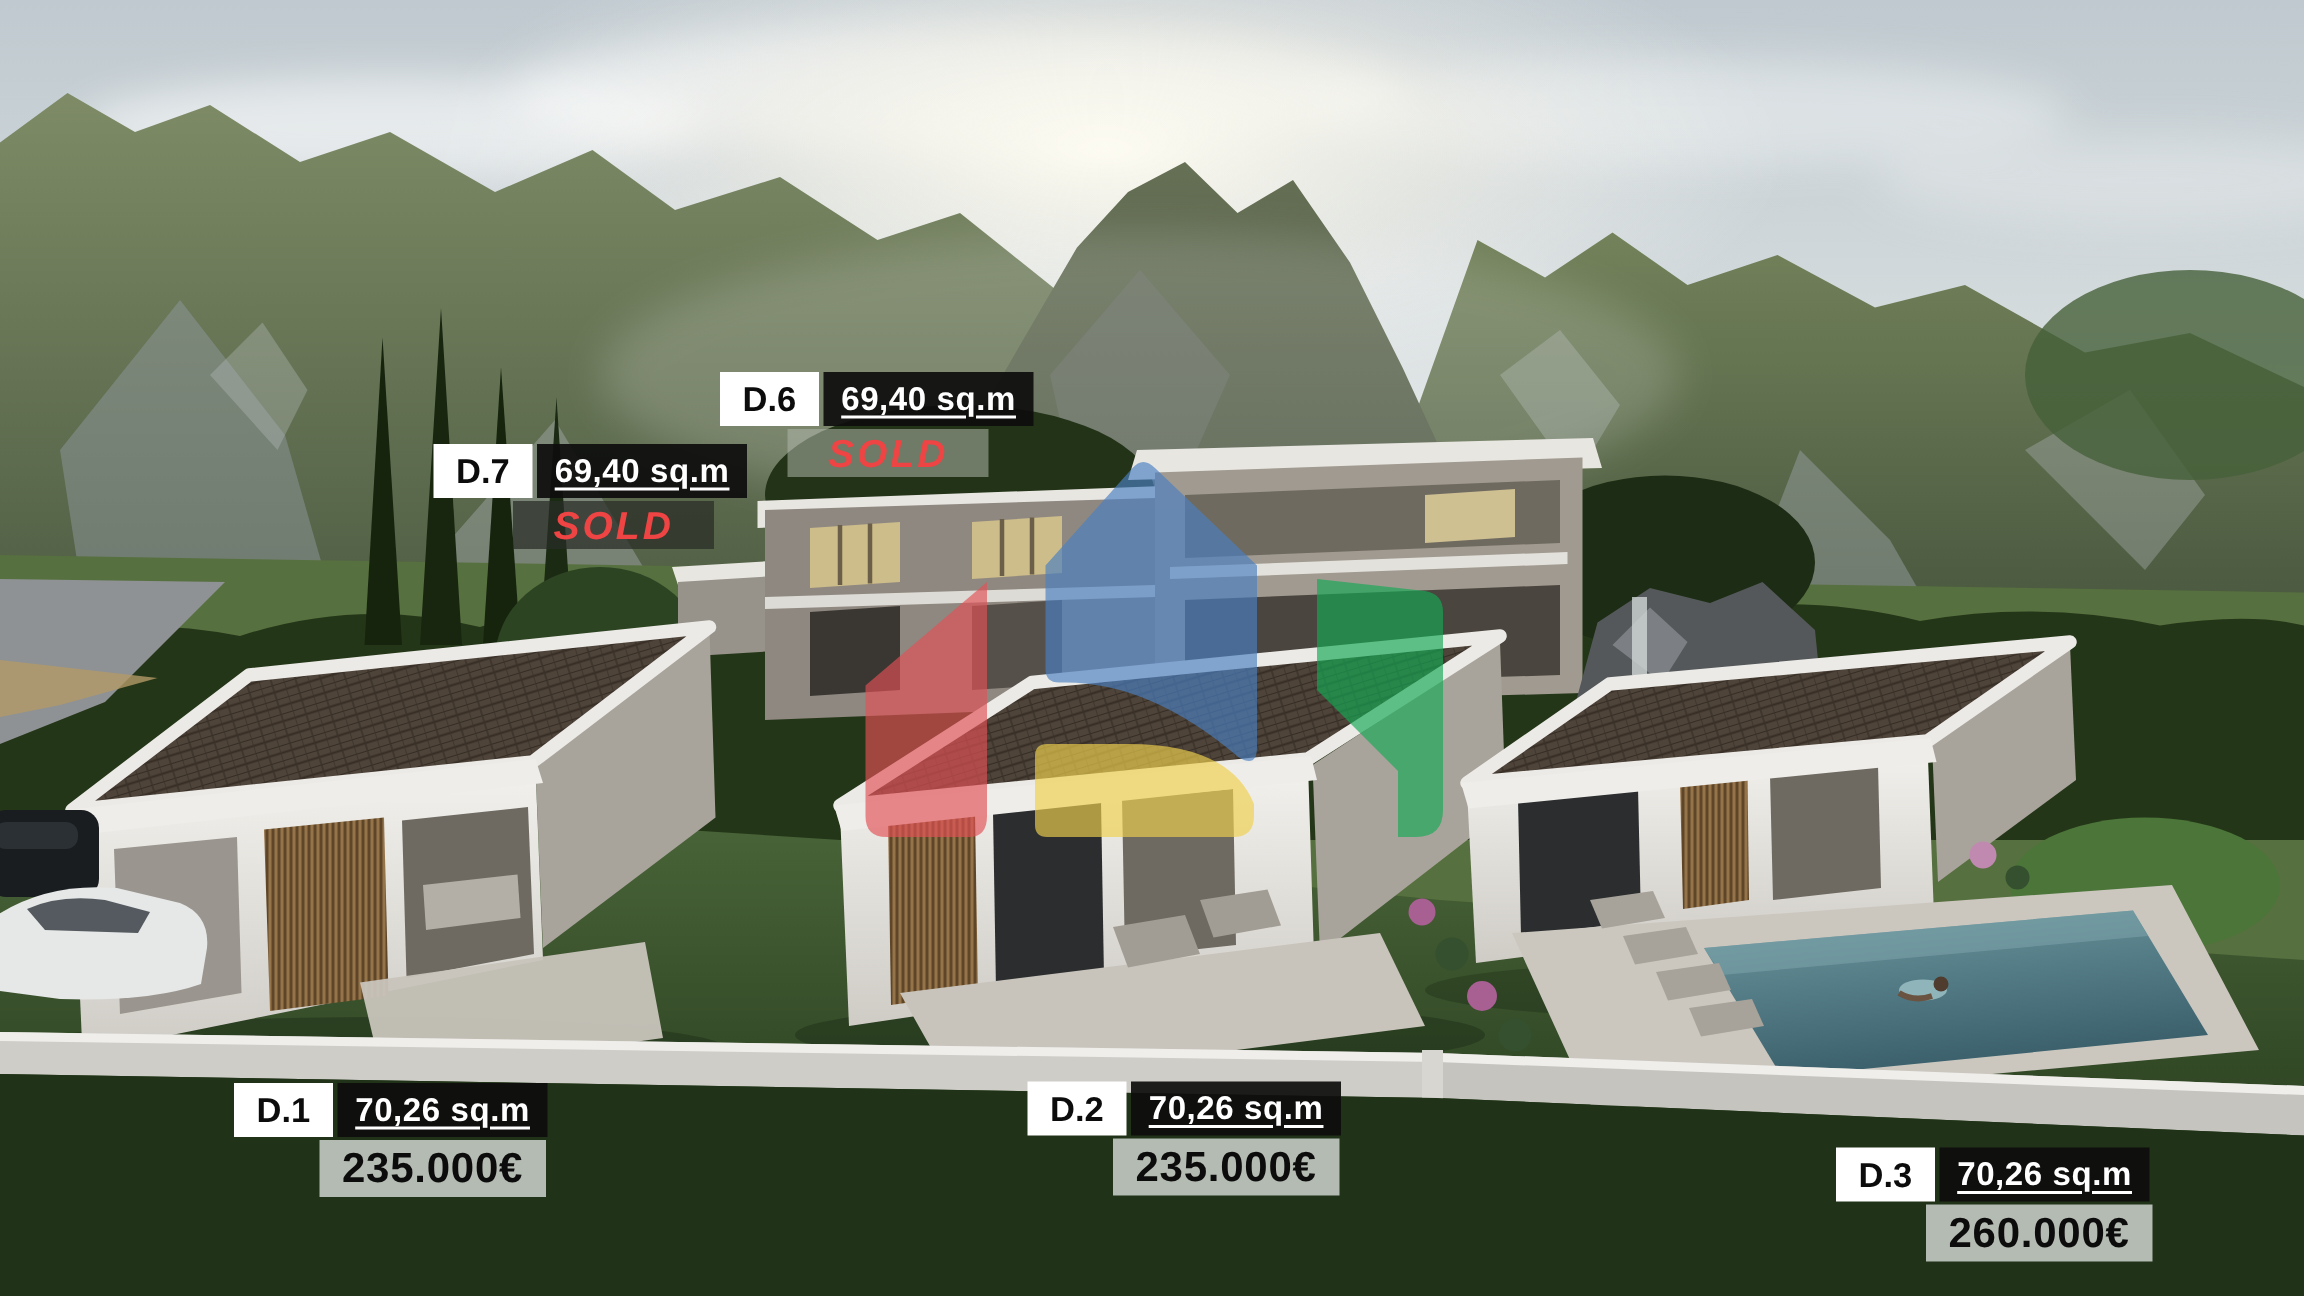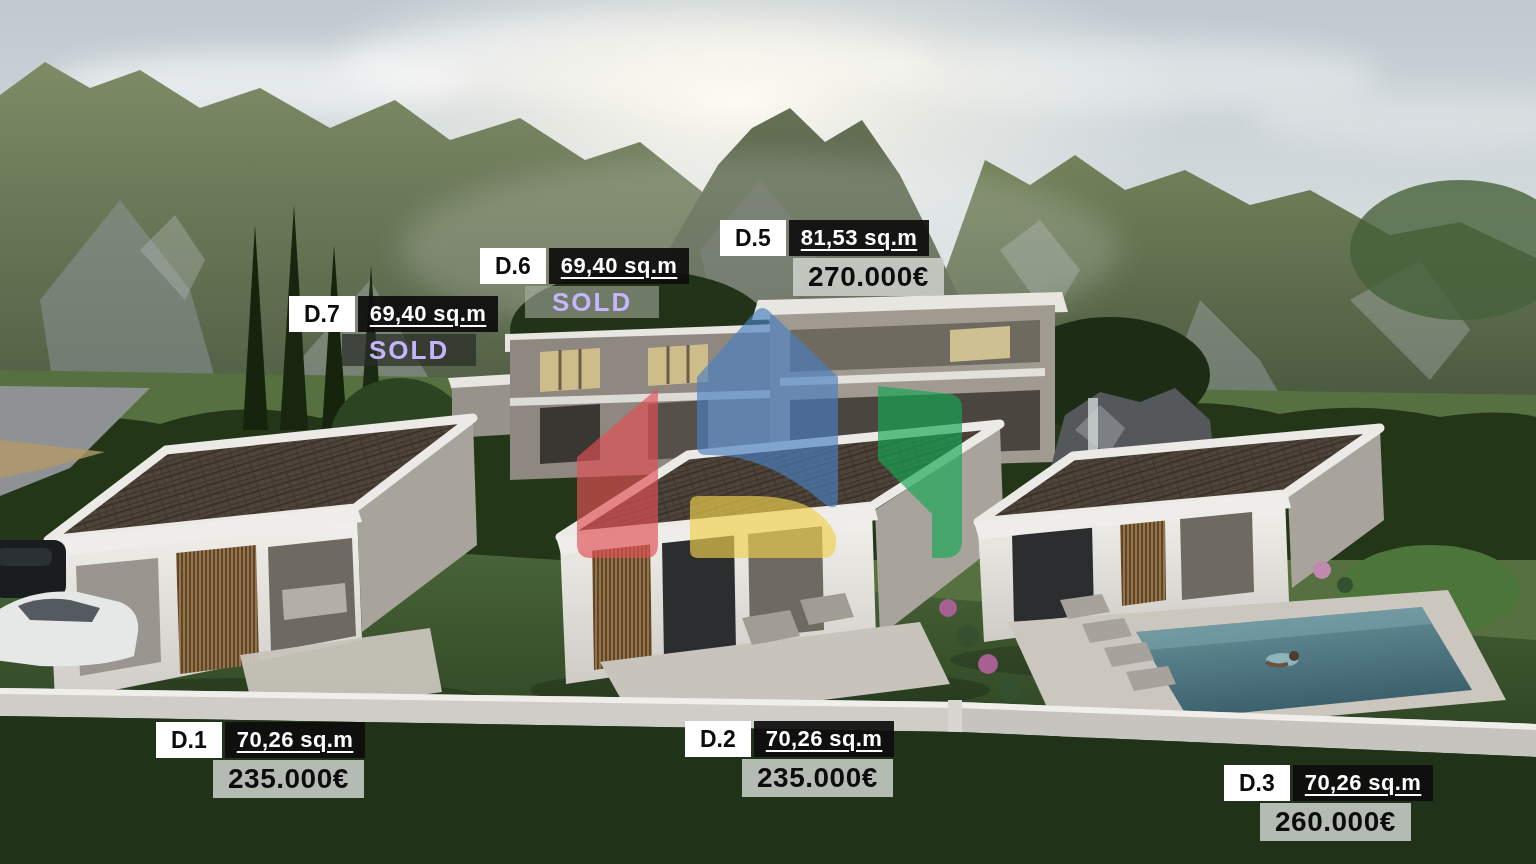--- a/index.html
+++ b/index.html
@@ -12,27 +12,27 @@
   .row{display:flex;gap:3px;align-items:flex-start;}
   .second{margin-top:2px;}
   .tag{display:inline-flex;align-items:center;font-weight:800;white-space:nowrap;
        box-sizing:border-box;}
   .tag.id{background:#ffffff;color:#0c0c0c;font-size:23px;height:36px;padding:0 15px;}
   .tag.area{background:rgba(14,14,14,.93);color:#ffffff;font-size:22px;height:36px;
             padding:0 12px;letter-spacing:.4px;
             text-decoration:underline;text-decoration-thickness:2px;text-underline-offset:4px;}
   .tag.price{background:rgba(205,210,204,.86);color:#0c0c0c;font-size:28px;height:38px;
              padding:0 15px;letter-spacing:.5px;}
-  .tag.sold{color:#c4b5fd;font-size:26px;height:32px;padding:0 27px;letter-spacing:2px;}
+  .tag.sold{color:#ef4444;font-size:26px;height:32px;padding:0 27px;letter-spacing:2px;font-style:italic;}
   .sold-dark{background:rgba(40,44,38,.72);}
   .sold-light{background:rgba(175,180,170,.55);}
 
   #g-d1{left:156px;top:722px} #g-d1 .second{margin-left:57px}
   #g-d2{left:685px;top:721px} #g-d2 .second{margin-left:57px}
-  #g-d3{left:1224px;top:765px} #g-d3 .second{margin-left:36px}
+  #g-d3{left:1224px;top:765px} #g-d3 .second{margin-left:60px}
   #g-d4{left:1030px;top:258px} #g-d4 .second{margin-left:73px}
   #g-d5{left:720px;top:220px}  #g-d5 .second{margin-left:73px}
   #g-d6{left:480px;top:248px}  #g-d6 .second{margin-left:45px}
   #g-d7{left:289px;top:296px}  #g-d7 .second{margin-left:53px}
 </style>
 </head>
 <body>
 
 <div id="stage">
 
@@ -259,29 +259,20 @@
 <div class="label-group" id="g-d6">
   <div class="row">
     <span class="tag id">D.6</span>
     <span class="tag area">69,40 sq.m</span>
   </div>
   <div class="row second">
     <span class="tag sold sold-light">SOLD</span>
   </div>
 </div>
 
-<div class="label-group" id="g-d5">
-  <div class="row">
-    <span class="tag id">D.5</span>
-    <span class="tag area">81,53 sq.m</span>
-  </div>
-  <div class="row second">
-    <span class="tag price">270.000€</span>
-  </div>
-</div>
 
 
 <div class="label-group" id="g-d1">
   <div class="row">
     <span class="tag id">D.1</span>
     <span class="tag area">70,26 sq.m</span>
   </div>
   <div class="row second">
     <span class="tag price">235.000€</span>
   </div>

